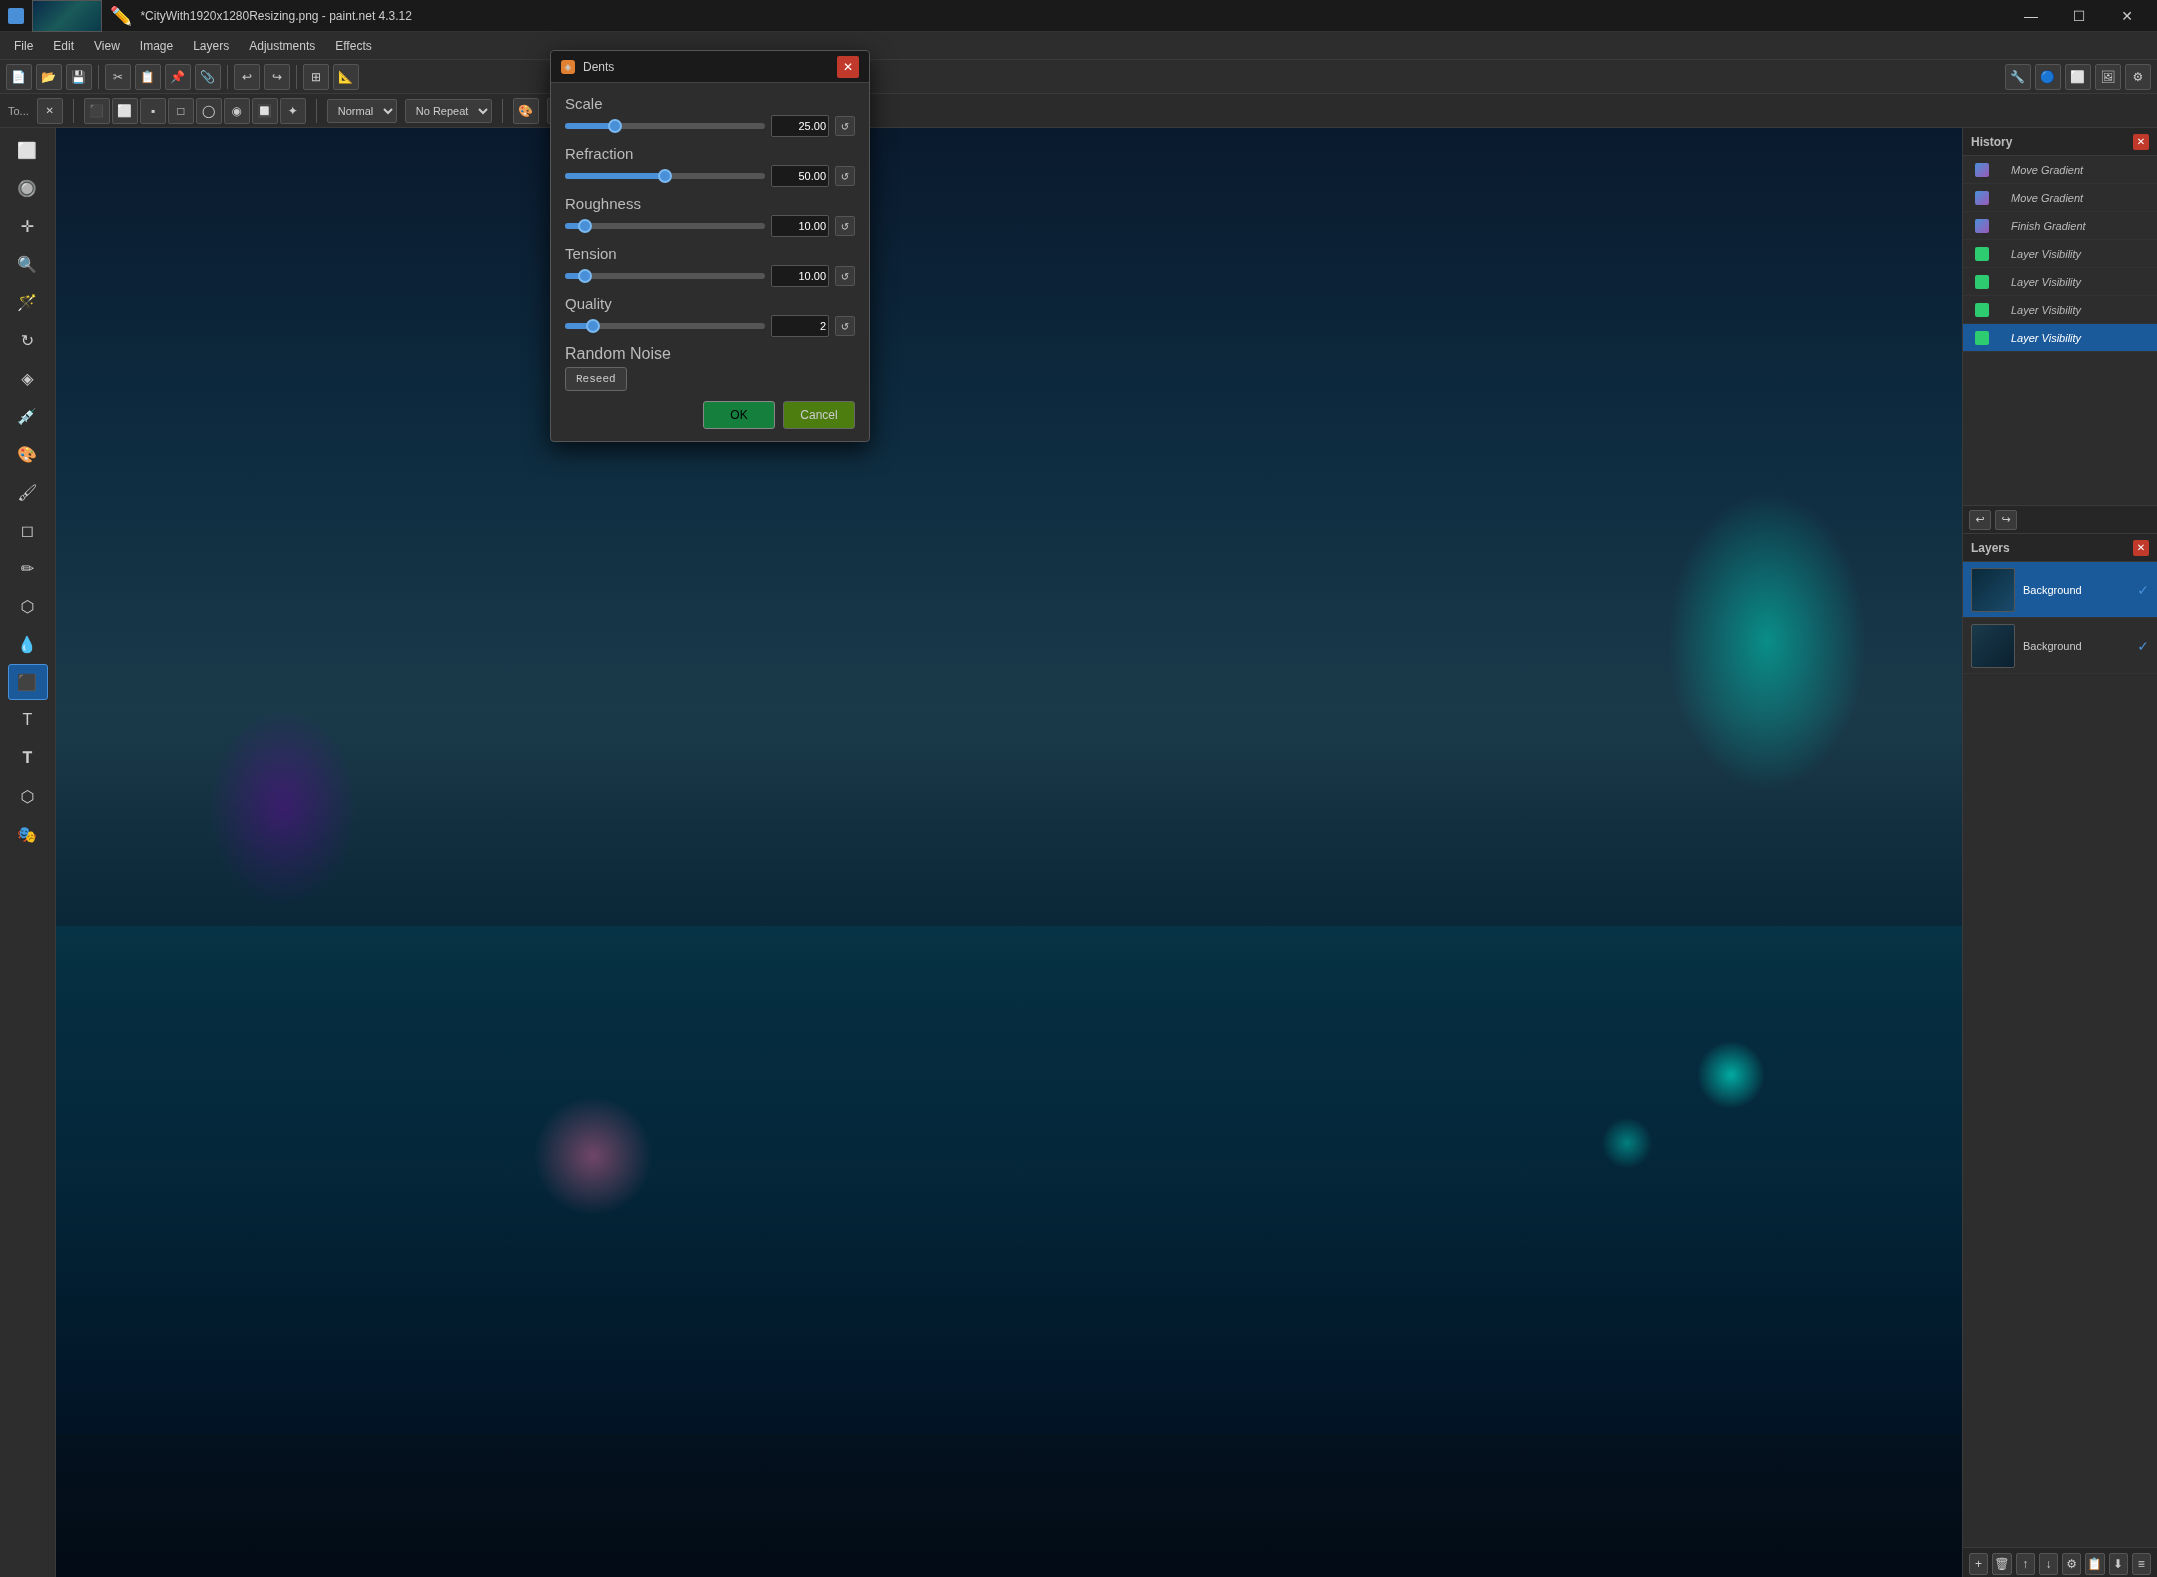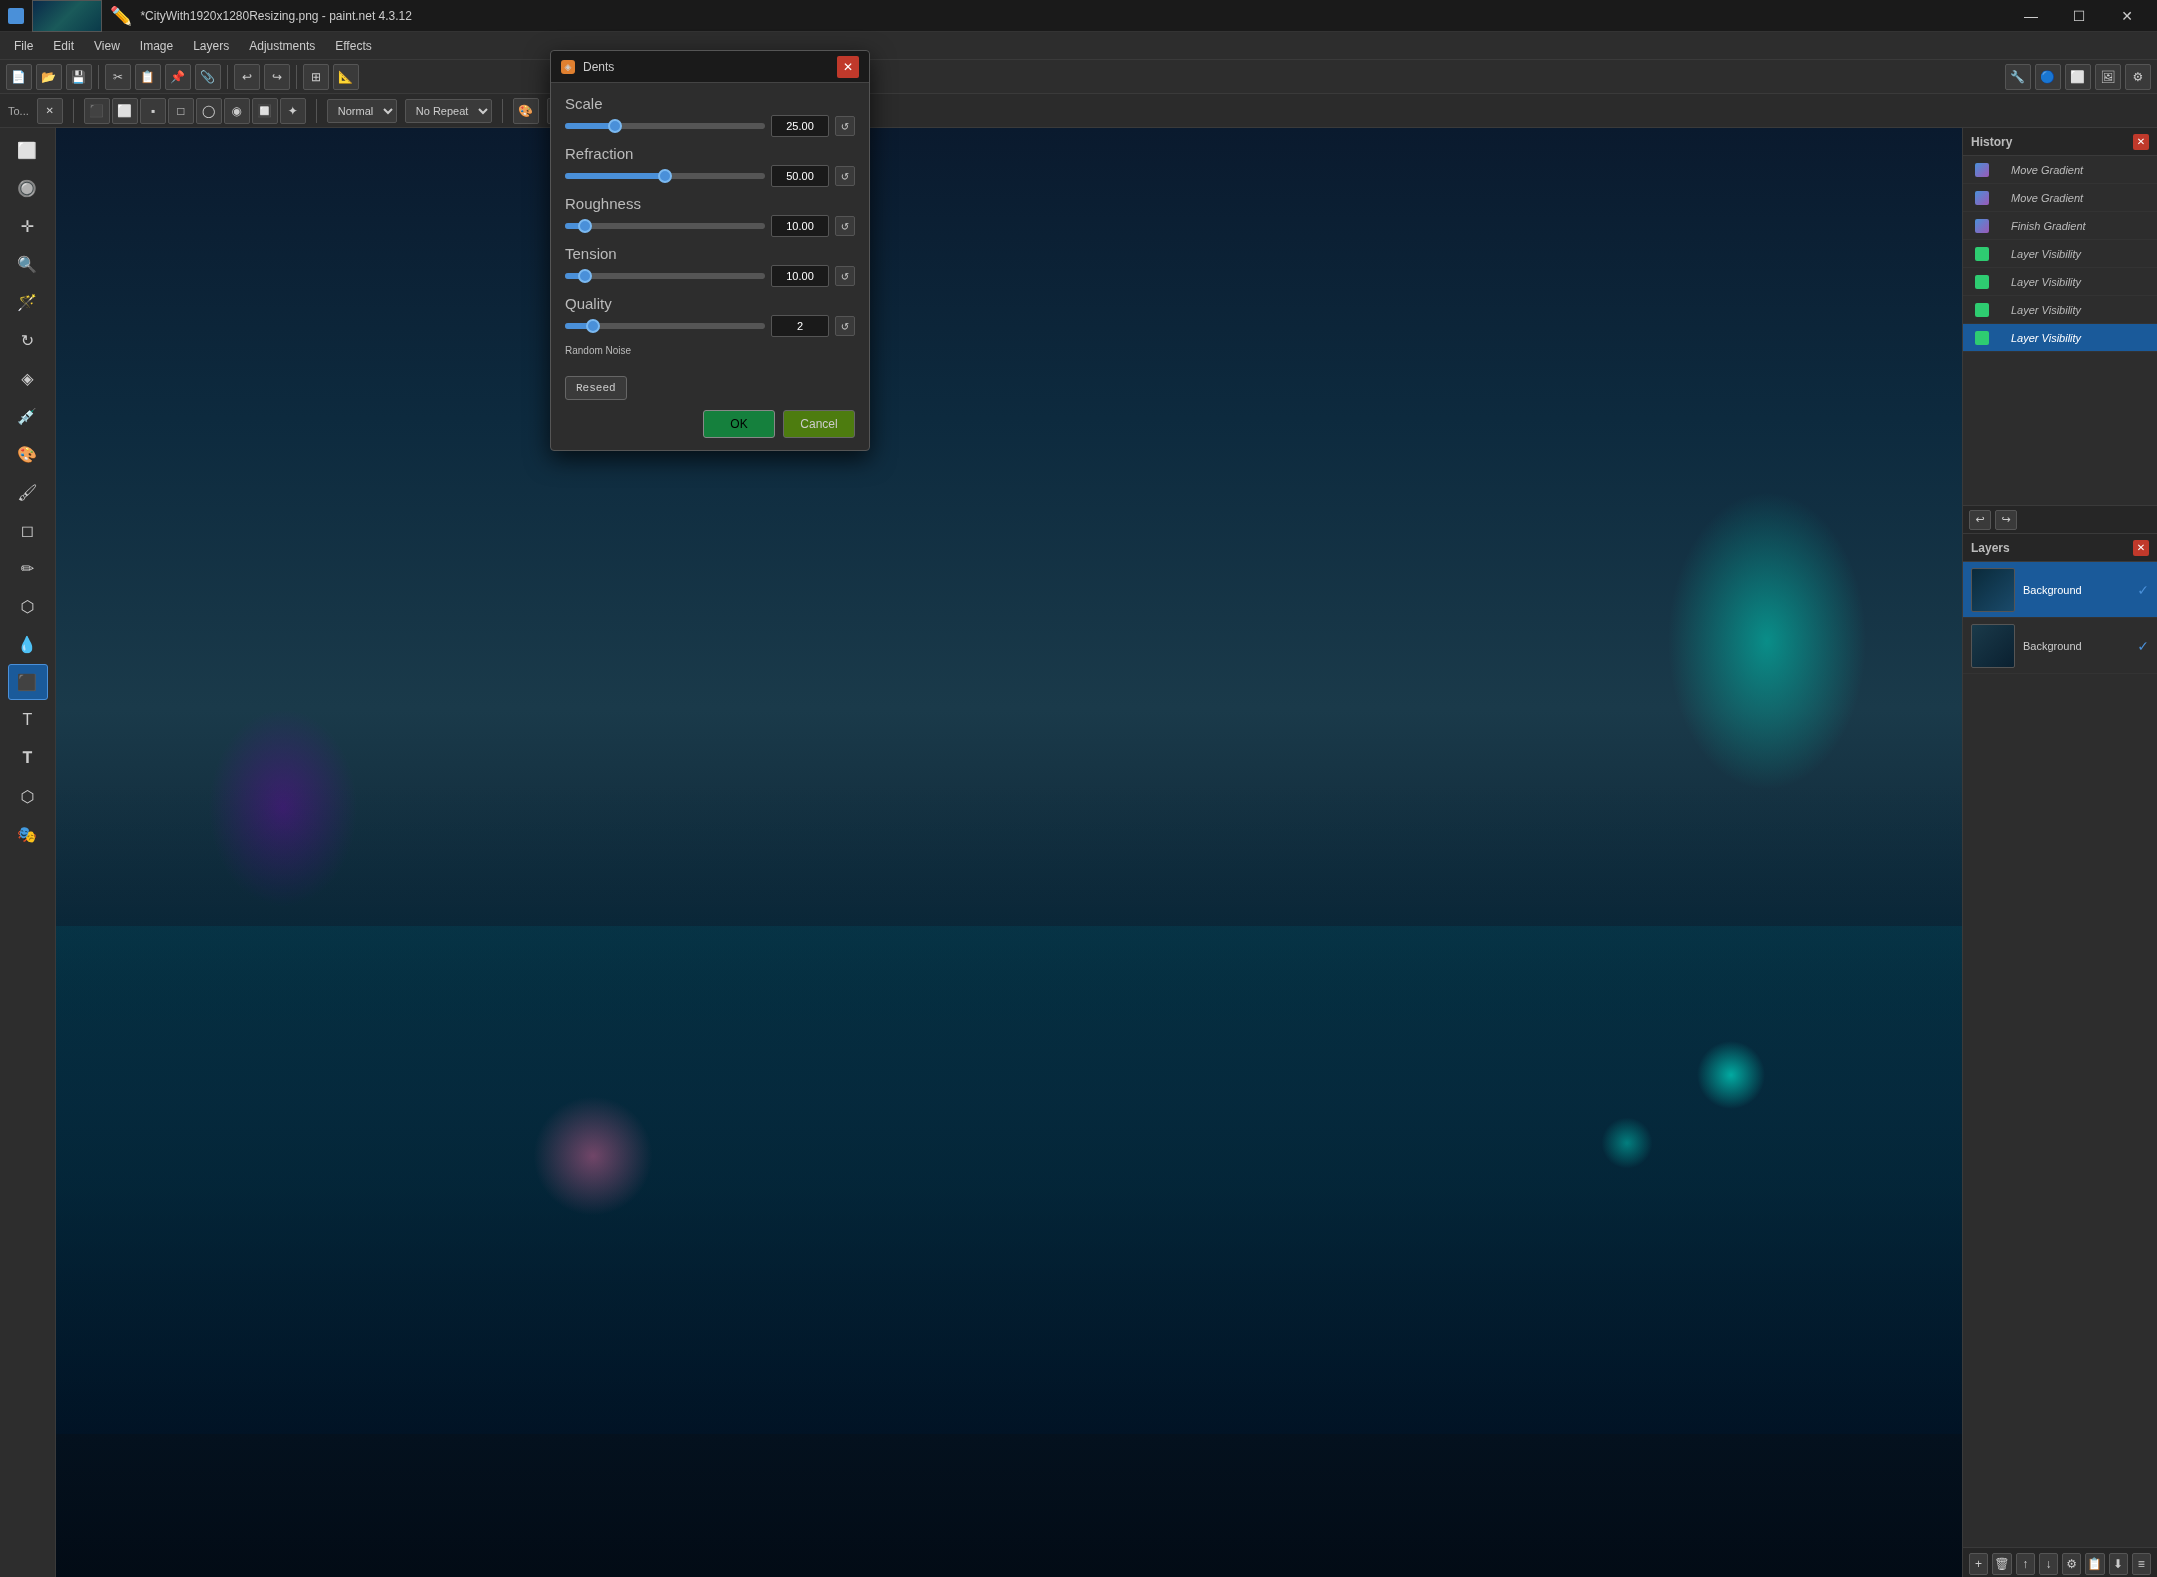--- a/index.html
+++ b/index.html
@@ -328,29 +328,29 @@
       border: 2px solid #7ab8f0;
       border-radius: 50%;
       transform: translate(-50%, -50%);
       cursor: pointer;
     }
     .slider-input {
       width: 58px; height: 22px;
       background: #1a1a1a;
       border: 1px solid #555;
       color: #fff;
-      text-align: center;
+      text-align: right;
       font-size: 11px;
       padding: 0 2px;
       border-radius: 2px;
     }
     .slider-reset-btn { width: 20px; height: 20px; background: #3a3a3a; border: 1px solid #555; color: #ccc; cursor: pointer; display: flex; align-items: center; justify-content: center; font-size: 10px; border-radius: 2px; }
 
     .random-noise-section { margin: 8px 0; }
-    .rn-label { font-size: 10px; color: #bbb; margin-bottom: 20px; }
+    .rn-label { font-size: 16px; color: #bbb; margin-bottom: 4px; }
     .reseed-btn { height: 24px; padding: 0 10px; background: #3a3a3a; border: 1px solid #666; color: #ccc; font-size: 11px; cursor: pointer; border-radius: 3px; font-family: Liberation Mono, monospace; }
 
     .dialog-buttons { display: flex; justify-content: flex-end; gap: 8px; margin-top: 10px; }
     .dialog-btn {
       height: 28px; min-width: 72px;
       border: 1px solid #666;
       background: #4d7c0f;
       color: #ccc;
       font-size: 12px;
       cursor: pointer;

